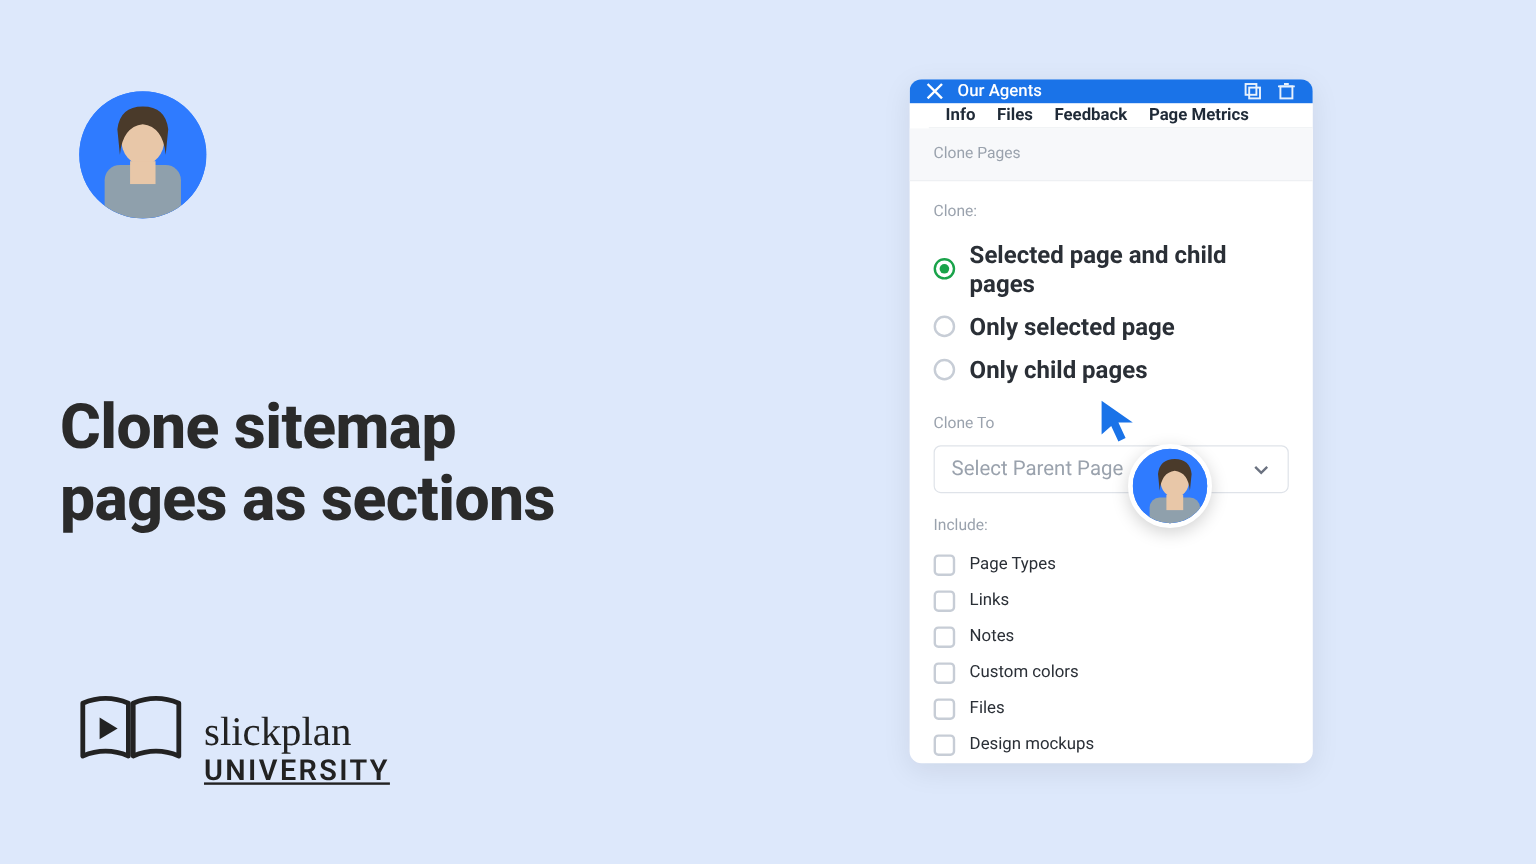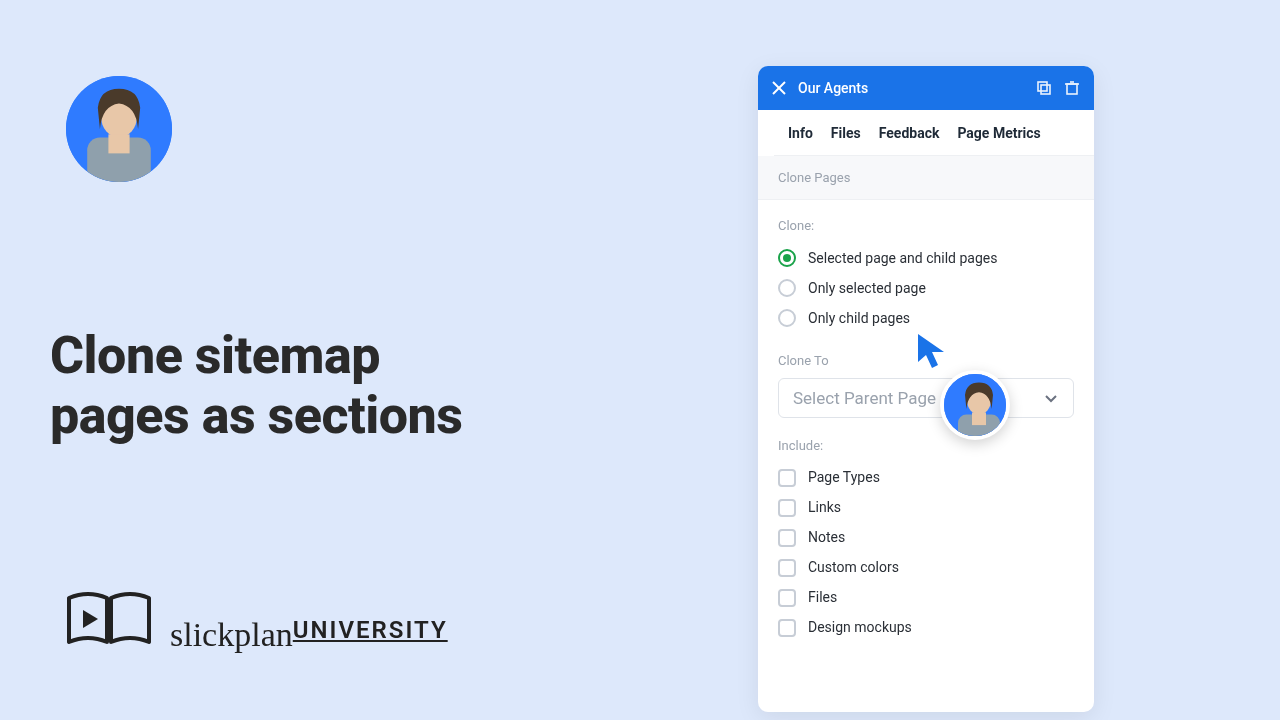--- a/index.html
+++ b/index.html
@@ -33,42 +33,42 @@
 
   
   .university {
     position: absolute;
     left: 66px; bottom: 66px;
     display: flex;
     align-items: center;
     gap: 18px;
   }
   .book-icon { width: 86px; height: 62px; flex: 0 0 auto; }
-  .university-text { display: flex; flex-direction: row; line-height: 1; margin-top: 35px; }
+  .university-text { display: flex; flex-direction: column; line-height: 1; margin-top: 35px; }
   .brand-script {
     font-family: "Brush Script MT", "Segoe Script", cursive;
     font-size: 34px;
     font-weight: 500;
     color: #222;
     margin-bottom: 2px;
   }
   .brand-caps {
     font-size: 24px;
     font-weight: 600;
     letter-spacing: 2px;
     color: #222;
     text-decoration: underline;
   }
 
   
   .panel {
     position: absolute;
     right: 186px; top: 66px;
     width: 336px;
-    height: 646px;
+    height: 570px;
     background: #fff;
     border-radius: 10px;
     box-shadow: 0 6px 24px rgba(0,0,0,0.08);
     overflow: hidden;
     display: flex;
     flex-direction: column;
   }
   .panel-header {
     background: #1a73e8;
     color: #fff;
@@ -133,21 +133,21 @@
   .radio.checked {
     border-color: #1aa34a;
   }
   .radio.checked::after {
     content: "";
     position: absolute;
     inset: 3px;
     background: #1aa34a;
     border-radius: 50%;
   }
-  .radio-label { font-size: 14px; color: #2a2f36; }
+  .radio-label { font-size: 20px; color: #2a2f36; font-weight: bold; }
 
   .mt { margin-top: 20px; }
   .select {
     border: 1px solid #dfe3e9;
     border-radius: 6px;
     height: 40px;
     display: flex;
     align-items: center;
     justify-content: space-between;
     padding: 0 14px;

